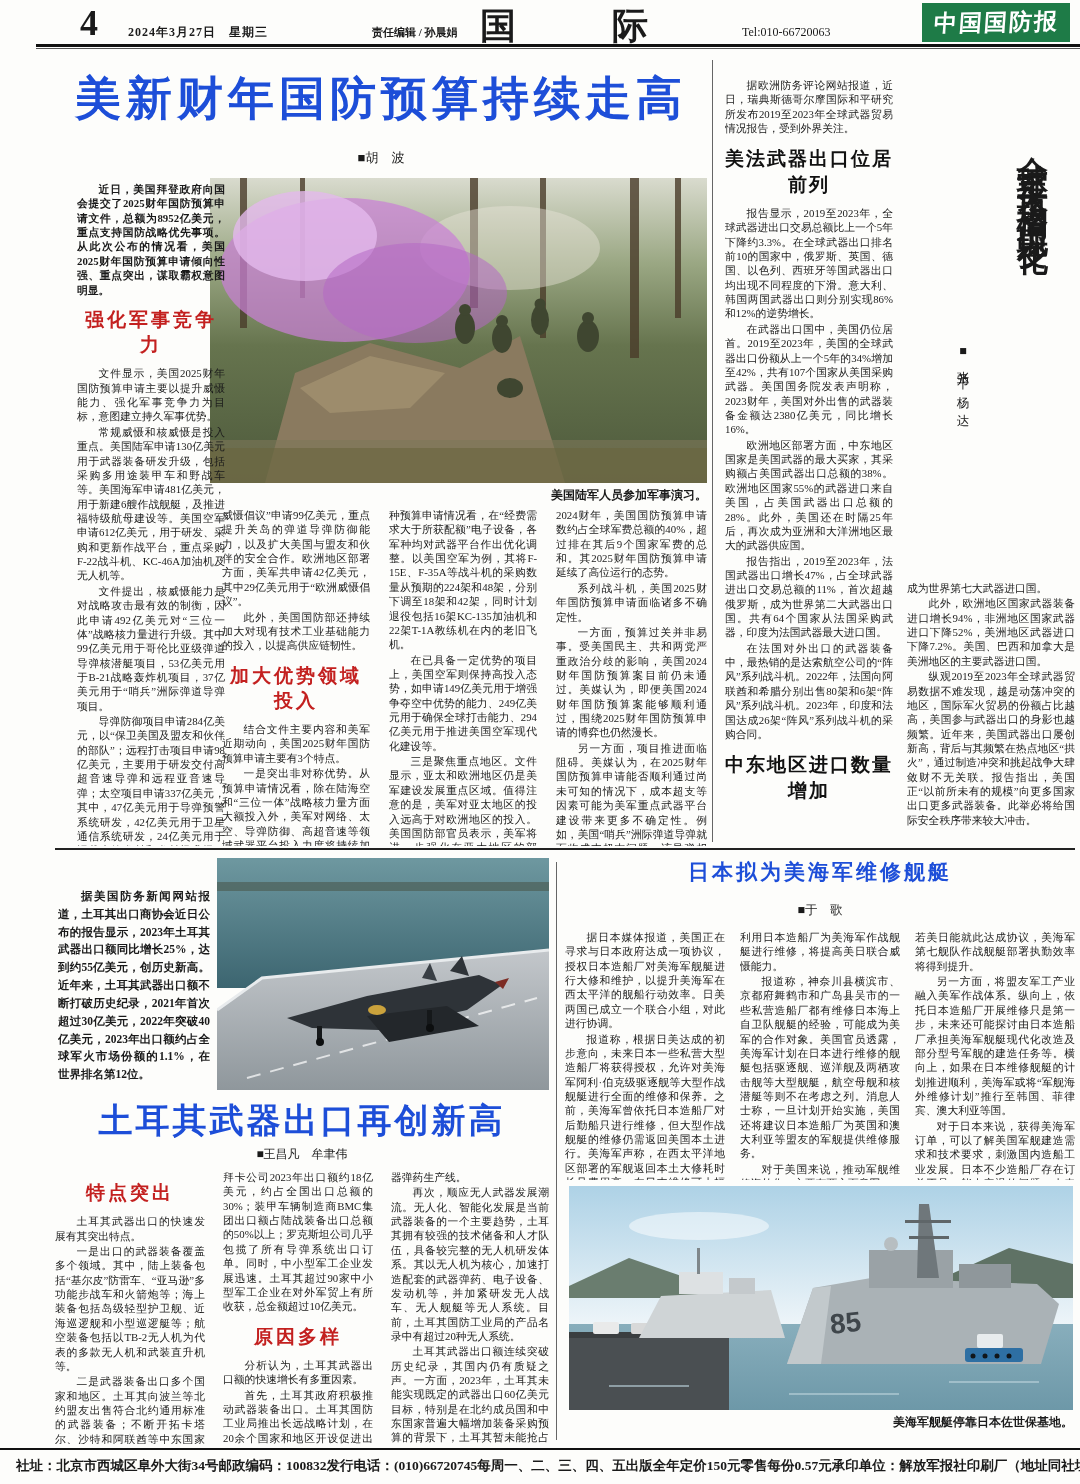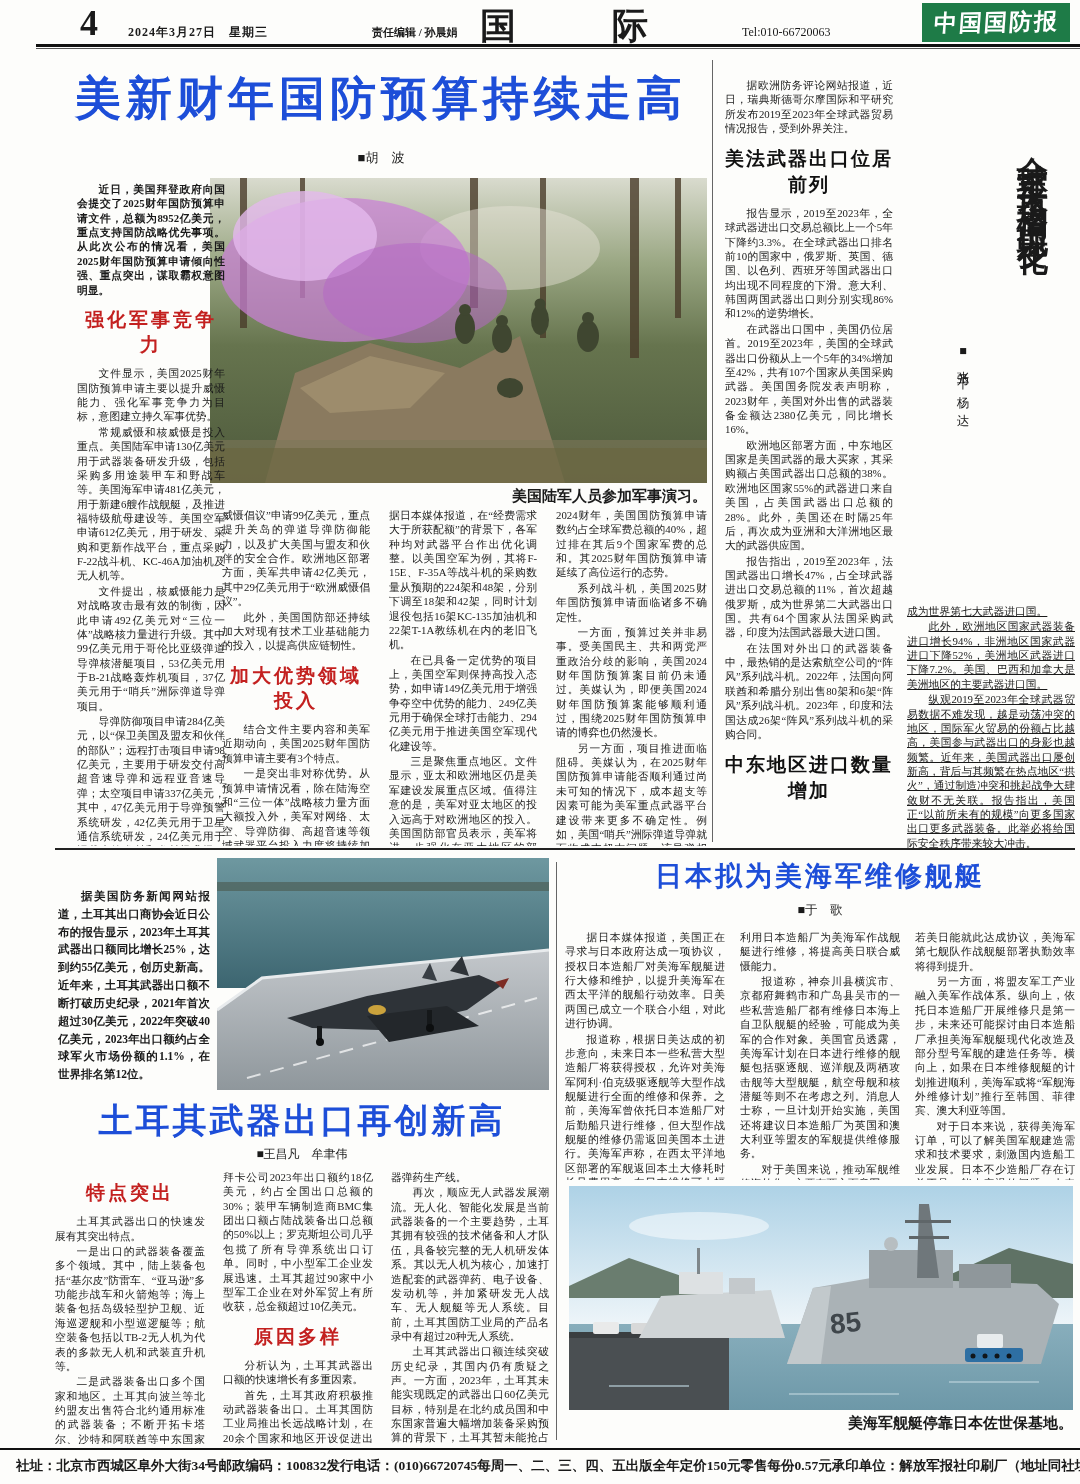--- a/index.html
+++ b/index.html
@@ -24,50 +24,50 @@
   .blk{margin:0 0 1px 0;}
   .para{text-indent:2em;}
   .cont{text-indent:0;}
   .lead{text-indent:2em;font-weight:bold;}
   .lead-col .blk{margin-bottom:4px;font-size:11.5px;line-height:1.55;}
   .sect-red{color:#c3201f;text-align:center;text-indent:0;font-family:"Liberation Sans","DejaVu Sans",sans-serif;
             font-weight:bold;font-size:19px;margin:10px 0 9px;letter-spacing:3px;}
   .sect-black{color:#111;text-align:center;text-indent:0;font-family:"Liberation Sans","DejaVu Sans",sans-serif;
             font-weight:bold;font-size:19px;margin:11px 0 9px;letter-spacing:2px;}
   .byline{position:absolute;width:100%;text-align:center;font-size:13px;}
-  .caption{position:absolute;text-align:right;font-size:15px;font-weight:bold;}
+  .caption{position:absolute;text-align:right;font-size:12px;font-weight:bold;}
   .headline{position:absolute;width:100%;text-align:center;font-weight:bold;
             font-family:"Liberation Sans","DejaVu Sans",sans-serif;color:#1d4ed8;}
   
   .art1{position:absolute;left:55px;top:56px;width:652px;height:790px;}
   .art1 .headline{top:12px;font-size:46px;letter-spacing:5px;}
   .art1 .byline{top:93px;}
   .a1photo{position:absolute;left:155px;top:122px;width:497px;height:305px;}
   .a1caption{left:155px;top:431px;width:497px;}
   .a1c1{left:0;top:126px;width:148px;height:664px;margin-left:22px;}
   .a1c2{left:167px;top:452px;width:148px;height:338px;}
   .a1c3{left:334px;top:452px;width:148px;height:338px;}
   .a1c4{left:501px;top:452px;width:151px;height:338px;}
   .art2{position:absolute;left:725px;top:56px;width:350px;height:790px;margin-top:20px;}
   .a2c1{left:0;top:2px;width:168px;height:786px;}
   .a2right{position:absolute;left:182px;top:0;width:168px;height:790px;}
   .vhead{position:absolute;top:56px;right:22px;writing-mode:vertical-rl;font-size:31px;font-weight:bold;
          font-family:"Liberation Sans","DejaVu Sans",sans-serif;letter-spacing:8px;}
   .vbyline{position:absolute;top:268px;right:104px;writing-mode:vertical-rl;font-size:12.5px;letter-spacing:3px;}
-  .a2c2{left:182px;top:528px;width:168px;height:276px;text-decoration:underline;}
+  .a2c2{left:182px;top:505px;width:168px;height:276px;}
   .art3{position:absolute;left:55px;top:858px;width:494px;height:586px;}
   .a3lead{left:3px;top:30px;width:152px;height:212px;}
   .a3photo{position:absolute;left:162px;top:0;width:332px;height:232px;}
   .art3 .headline{top:240px;font-size:34px;letter-spacing:3px;}
   .art3 .byline{top:288px;font-size:12px;}
   .a3c1{left:0;top:312px;width:150px;height:274px;}
   .a3c2{left:168px;top:312px;width:150px;height:274px;}
   .a3c3{left:336px;top:312px;width:158px;height:274px;}
   .art4{position:absolute;left:565px;top:858px;width:510px;height:586px;}
-  .art4 .headline{top:0;font-size:27px;letter-spacing:3px;}
+  .art4 .headline{top:0;font-size:21px;letter-spacing:3px;}
   .art4 .byline{top:44px;font-size:12.5px;}
   .a4c1{left:0;top:72px;width:160px;height:250px;}
   .a4c2{left:175px;top:72px;width:160px;height:250px;}
   .a4c3{left:350px;top:72px;width:160px;height:250px;}
   .a4photo{position:absolute;left:4px;top:328px;width:504px;height:224px;}
   .a4caption{left:4px;top:556px;width:504px;}
   
   .vrule1{position:absolute;left:712px;top:60px;width:1px;height:782px;background:#666;}
   .vrule2{position:absolute;left:556px;top:862px;width:1px;height:578px;background:#666;}
   .hrule-mid{position:absolute;left:55px;top:848px;width:1020px;height:1.6px;background:#222;}
@@ -147,21 +147,21 @@
         <p class="blk para">导弹防御项目申请284亿美元，以“保卫美国及盟友和伙伴的部队”；远程打击项目申请98亿美元，主要用于研发交付高超音速导弹和远程亚音速导弹；太空项目申请337亿美元，其中，47亿美元用于导弹预警系统研发，42亿美元用于卫星通信系统研发，24亿美元用于运载火箭发射和发射场升级，15亿美元用于GPS系统研发和采购。</p>
       </div>
     <div class="col a1c2">
         <p class="blk cont">威慑倡议”申请99亿美元，重点提升关岛的弹道导弹防御能力，以及扩大美国与盟友和伙伴的安全合作。欧洲地区部署方面，美军共申请42亿美元，其中29亿美元用于“欧洲威慑倡议”。</p>
         <p class="blk para">此外，美国国防部还持续加大对现有技术工业基础能力的投入，以提高供应链韧性。</p>
         <p class="blk sect-red">加大优势领域投入</p>
         <p class="blk para">结合文件主要内容和美军近期动向，美国2025财年国防预算申请主要有3个特点。</p>
         <p class="blk para">一是突出非对称优势。从预算申请情况看，除在陆海空和“三位一体”战略核力量方面大额投入外，美军对网络、太空、导弹防御、高超音速等领域武器平台投入力度将持续加大。</p>
       </div>
     <div class="col a1c3">
-        <p class="blk cont">据日本媒体报道，在“经费需求大于所获配额”的背景下，各军种均对武器平台作出优化调整。以美国空军为例，其将F-15E、F-35A等战斗机的采购数量从预期的224架和48架，分别下调至18架和42架，同时计划退役包括16架KC-135加油机和22架T-1A教练机在内的老旧飞机。</p>
+        <p class="blk cont">种预算申请情况看，在“经费需求大于所获配额”电子设备，各军种均对武器平台作出优化调整。以美国空军为例，其将F-15E、F-35A等战斗机的采购数量从预期的224架和48架，分别下调至18架和42架，同时计划退役包括16架KC-135加油机和22架T-1A教练机在内的老旧飞机。</p>
         <p class="blk para">在已具备一定优势的项目上，美国空军则保持高投入态势，如申请149亿美元用于增强争夺空中优势的能力、249亿美元用于确保全球打击能力、294亿美元用于推进美国空军现代化建设等。</p>
         <p class="blk para">三是聚焦重点地区。文件显示，亚太和欧洲地区仍是美军建设发展重点区域。值得注意的是，美军对亚太地区的投入远高于对欧洲地区的投入。美国国防部官员表示，美军将进一步强化在亚太地区的部署，并增加与盟友联合举行针对性军演和巡逻等活动的频次。美国陆军预算主任贝内特称，美国陆军2025财年用于在太平洋地区举行军演的费用，将大幅超过2024财年。</p>
       </div>
     <div class="col a1c4">
         <p class="blk cont">2024财年，美国国防预算申请数约占全球军费总额的40%，超过排在其后9个国家军费的总和。其2025财年国防预算申请延续了高位运行的态势。</p>
         <p class="blk para">系列战斗机，美国2025财年国防预算申请面临诸多不确定性。</p>
         <p class="blk para">一方面，预算过关并非易事。受美国民主、共和两党严重政治分歧的影响，美国2024财年国防预算案目前仍未通过。美媒认为，即便美国2024财年国防预算案能够顺利通过，围绕2025财年国防预算申请的博弈也仍然漫长。</p>
         <p class="blk para">另一方面，项目推进面临阻碍。美媒认为，在2025财年国防预算申请能否顺利通过尚未可知的情况下，成本超支等因素可能为美军重点武器平台建设带来更多不确定性。例如，美国“哨兵”洲际弹道导弹就面临成本超支问题。该导弹相关项目2025财年的研发经费申请与2024财年持平。其中，美国空军希望投入7亿美元用于6个子项目的建设，而在2024财年预算中，用于这些项目的建设经费仅为1.4亿美元。在项目总预算未增加的情况下，子项目费用大幅增加，势必将造成超支问题，该项目的建设进度可能因此滞后。</p>
       </div>
   </div>

